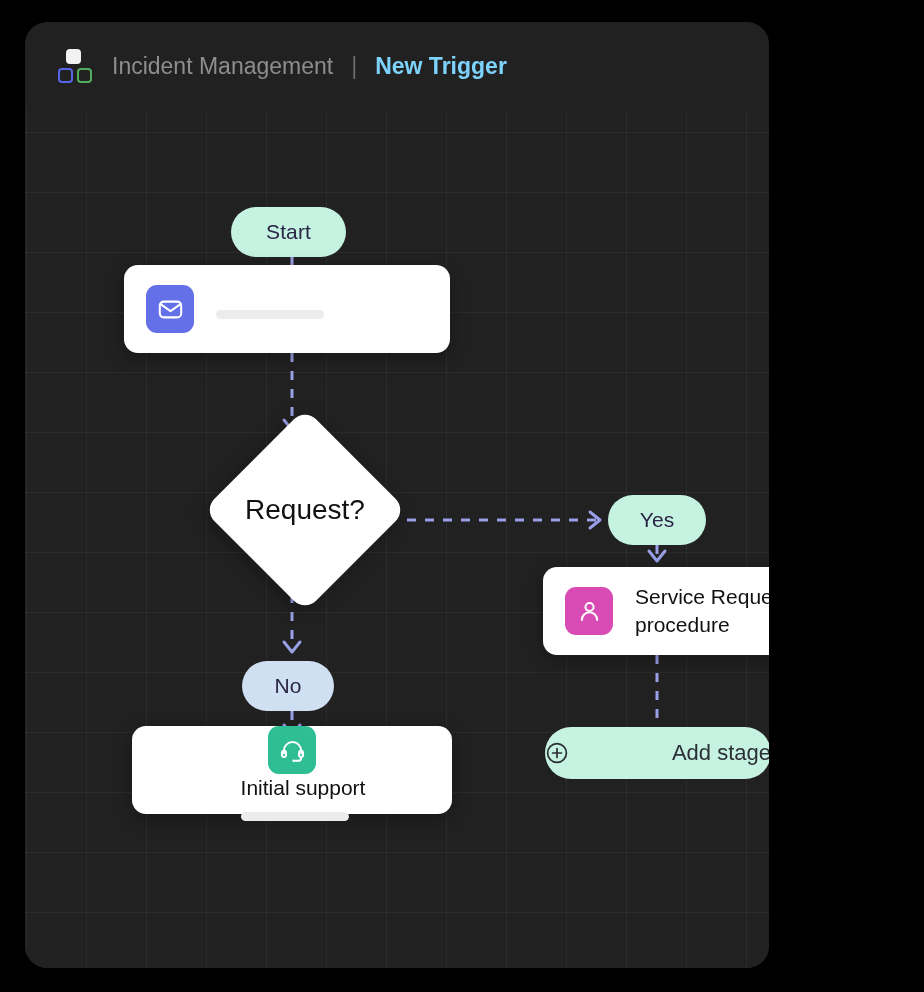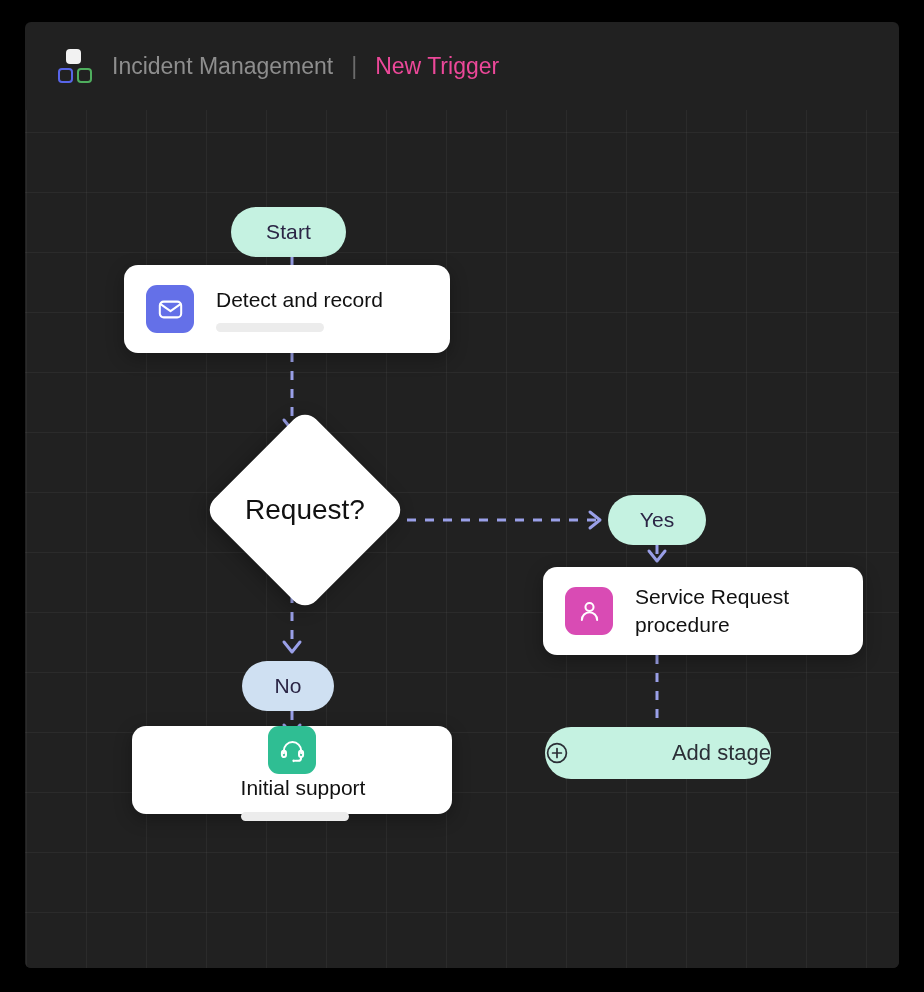--- a/index.html
+++ b/index.html
@@ -13,24 +13,24 @@
   body {
     font-family: "Liberation Sans", sans-serif;
     -webkit-font-smoothing: antialiased;
   }
 
   
   #app-window {
     position: absolute;
     left: 25px;
     top: 22px;
-    width: 874px;
+    width: 744px;
     height: 946px;
     background: #212121;
-    border-radius: 6px;
+    border-radius: 22px;
     overflow: hidden;
     box-shadow: 0 6px 28px rgba(0,0,0,0.7);
   }
 
   
   #header {
     position: absolute;
     left: 0; top: 0;
     width: 874px;
     height: 88px;
@@ -66,22 +66,22 @@
   #crumb-project {
     color: #8e8e8e;
     font-weight: 400;
   }
   #crumb-sep {
     color: #6b6b6b;
     margin: 0 18px;
     font-weight: 300;
   }
   #crumb-current {
-    color: #ec4899;
-    font-weight: 400;
+    color: #7dd3fc;
+    font-weight: 700;
   }
 
   
   #canvas {
     position: absolute;
     left: 0;
     top: 88px;
     width: 874px;
     height: 858px;
     background-color: #212121;
@@ -270,21 +270,20 @@
     <div class="node pill mint" id="node-start">Start</div>
 
     <div class="node card" id="node-detect">
       <div class="card-icon indigo">
         <svg width="27" height="27" viewBox="0 0 24 24" fill="none" stroke="#ffffff" stroke-width="1.8" stroke-linecap="round" stroke-linejoin="round">
           <rect x="2.5" y="5" width="19" height="14" rx="3.5"></rect>
           <path d="M3.5 7.5 L12 13.5 L20.5 7.5"></path>
         </svg>
       </div>
       <div class="card-body">
-        <div class="card-title">Detect and record</div>
         <div class="card-sub"></div>
       </div>
     </div>
 
     <div class="node" id="node-request">
       <div id="diamond-shape"></div>
       <div id="diamond-label">Request?</div>
     </div>
 
     <div class="node pill mint" id="node-yes">Yes</div>

